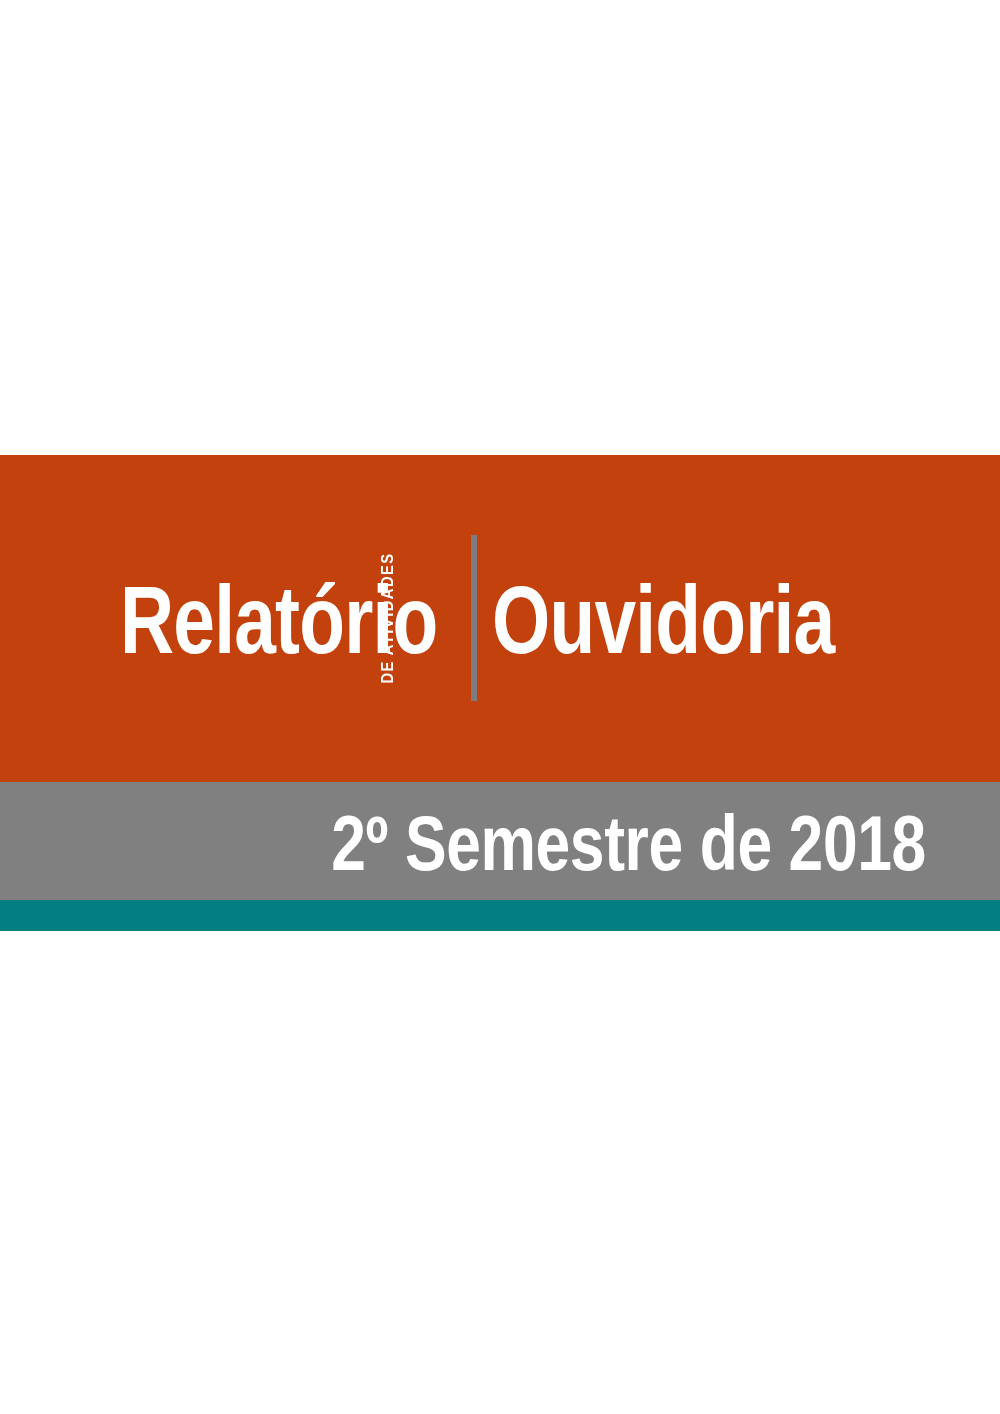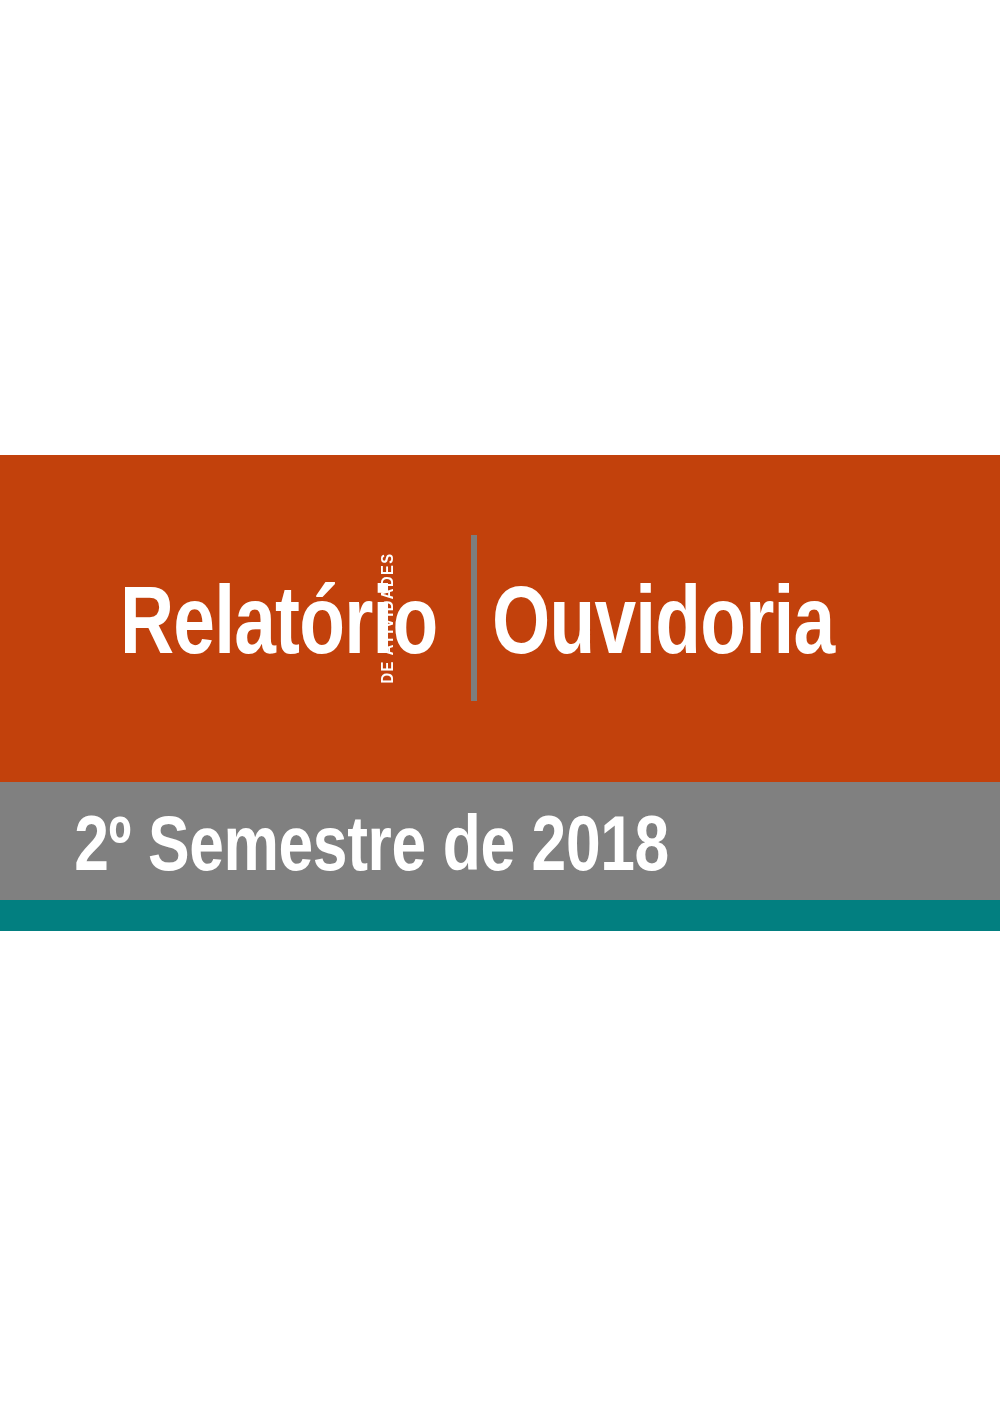--- a/index.html
+++ b/index.html
@@ -110,21 +110,21 @@
   }
 
   #subtitle-text {
     position: absolute;
     left: 0;
     top: 0;
     width: 1000px;
     height: 118px;
     display: flex;
     align-items: center;
-    justify-content: flex-start;
+    justify-content: flex-end;
     color: #ffffff;
     font-family: "Liberation Sans Narrow", "Liberation Sans", sans-serif;
     font-weight: 700;
     font-size: 78px;
     line-height: 78px;
     letter-spacing: -0.5px;
     white-space: nowrap;
   }
   #subtitle-text > span {
     display: inline-block;

